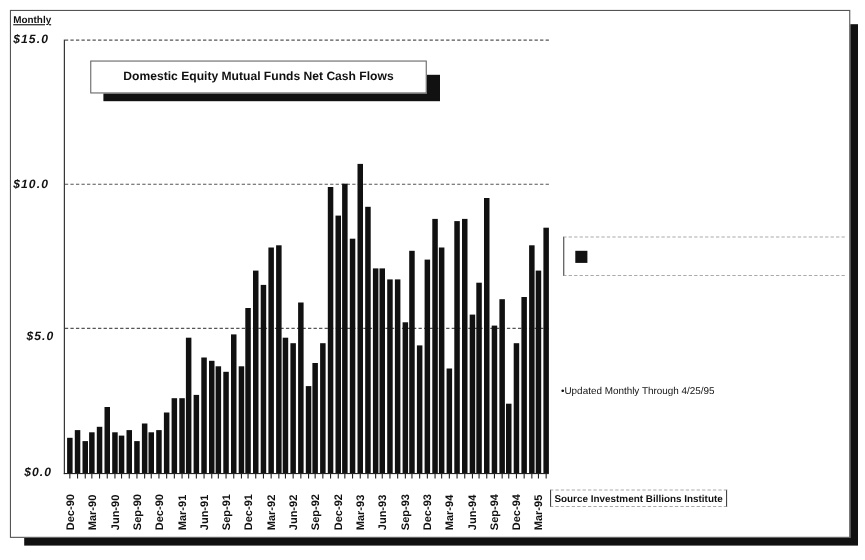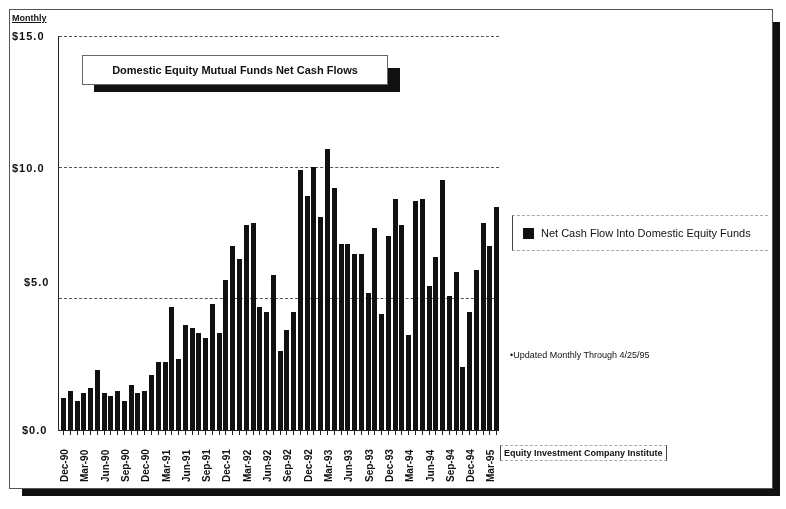--- a/index.html
+++ b/index.html
@@ -1,21 +1,21 @@
 <!DOCTYPE html>
 <html><head>
 <meta charset="utf-8">
 <style>
   html,body{margin:0;padding:0;background:#fff;}
   body{width:786px;height:509px;position:relative;overflow:hidden;font-family:"Liberation Sans",sans-serif;color:#111;}
   .frame{position:absolute;left:9px;top:9px;width:762px;height:478px;border:1px solid #555;background:#fff;}
   .shadow-r{position:absolute;left:771px;top:22px;width:9px;height:473px;background:#111;}
   .shadow-b{position:absolute;left:22px;top:487px;width:758px;height:9px;background:#111;}
   .units{position:absolute;left:12px;top:13px;font-size:9px;font-weight:bold;text-decoration:underline;}
-  .ytick{position:absolute;left:12px;font-size:11px;font-weight:bold;letter-spacing:1px;}
+  .ytick{position:absolute;left:12px;font-size:11px;font-weight:bold;letter-spacing:1px;font-style:italic;}
   .plot{position:absolute;left:58px;top:36px;width:440px;height:394px;border-left:1px solid #222;border-bottom:1px solid #222;}
   .grid{position:absolute;left:0;width:100%;border-top:1px dashed #555;}
   .bar{position:absolute;bottom:0;background:#111;width:5px;}
   .tick{position:absolute;bottom:-5px;width:1px;height:5px;background:#222;}
   .xlabel{position:absolute;top:436px;font-size:10px;font-weight:bold;transform-origin:left top;transform:rotate(-90deg);white-space:nowrap;}
   .title-box{position:absolute;left:82px;top:55px;width:304px;height:28px;border:1px solid #666;background:#fff;z-index:2;font-size:11px;font-weight:bold;display:flex;align-items:center;justify-content:center;}
   .title-shadow{position:absolute;left:94px;top:68px;width:306px;height:24px;background:#111;z-index:1;}
   .legend{position:absolute;left:512px;top:215px;width:255px;height:34px;border-left:1px solid #444;border-top:1px dashed #aaa;border-bottom:1px dashed #aaa;display:flex;align-items:center;font-size:11px;}
   .legend-swatch{width:11px;height:11px;background:#111;margin:0 7px 0 10px;}
   .note{position:absolute;left:510px;top:350px;font-size:9px;}
@@ -24,21 +24,21 @@
 </head>
 <body>
 
 <div class="shadow-r"></div>
 <div class="shadow-b"></div>
 <div class="frame"></div>
 
 <div class="units">Monthly</div>
 <div class="ytick" style="top:30px">$15.0</div>
 <div class="ytick" style="top:162px">$10.0</div>
-<div class="ytick" style="top:276px;left:24px">$5.0</div>
+<div class="ytick" style="top:300px;left:24px">$5.0</div>
 <div class="ytick" style="top:424px;left:22px">$0.0</div>
 
 <div class="plot" id="plot">
   <div class="grid" style="top:0"></div>
   <div class="grid" style="top:131px"></div>
   <div class="grid" style="top:262px"></div>
 <div class="bar" style="left: 2px; height: 31.52px;"></div>
     <div class="tick" style="left: 4px;"></div>
     <div class="bar" style="left: 8.76923px; height: 39.4px;"></div>
     <div class="tick" style="left: 10.7692px;"></div>
@@ -193,17 +193,16 @@
     <div class="xlabel" style="left: 444.846px; top: 482px;">Sep-94</div>
     <div class="xlabel" style="left: 465.154px; top: 482px;">Dec-94</div>
     <div class="xlabel" style="left: 485.462px; top: 482px;">Mar-95</div>
   </div>
 
 <div class="title-shadow"></div>
 <div class="title-box">Domestic Equity Mutual Funds Net Cash Flows</div>
 
 <div class="legend">
   <div class="legend-swatch"></div>
-  <span>Net Cash Flow Into Domestic Equity Funds</span>
 </div>
 
 <div class="note">•Updated Monthly Through 4/25/95</div>
-<div class="source">Equity Investment Company Institute</div>
+<div class="source">Source Investment Billions Institute</div>
 
 </body></html>

